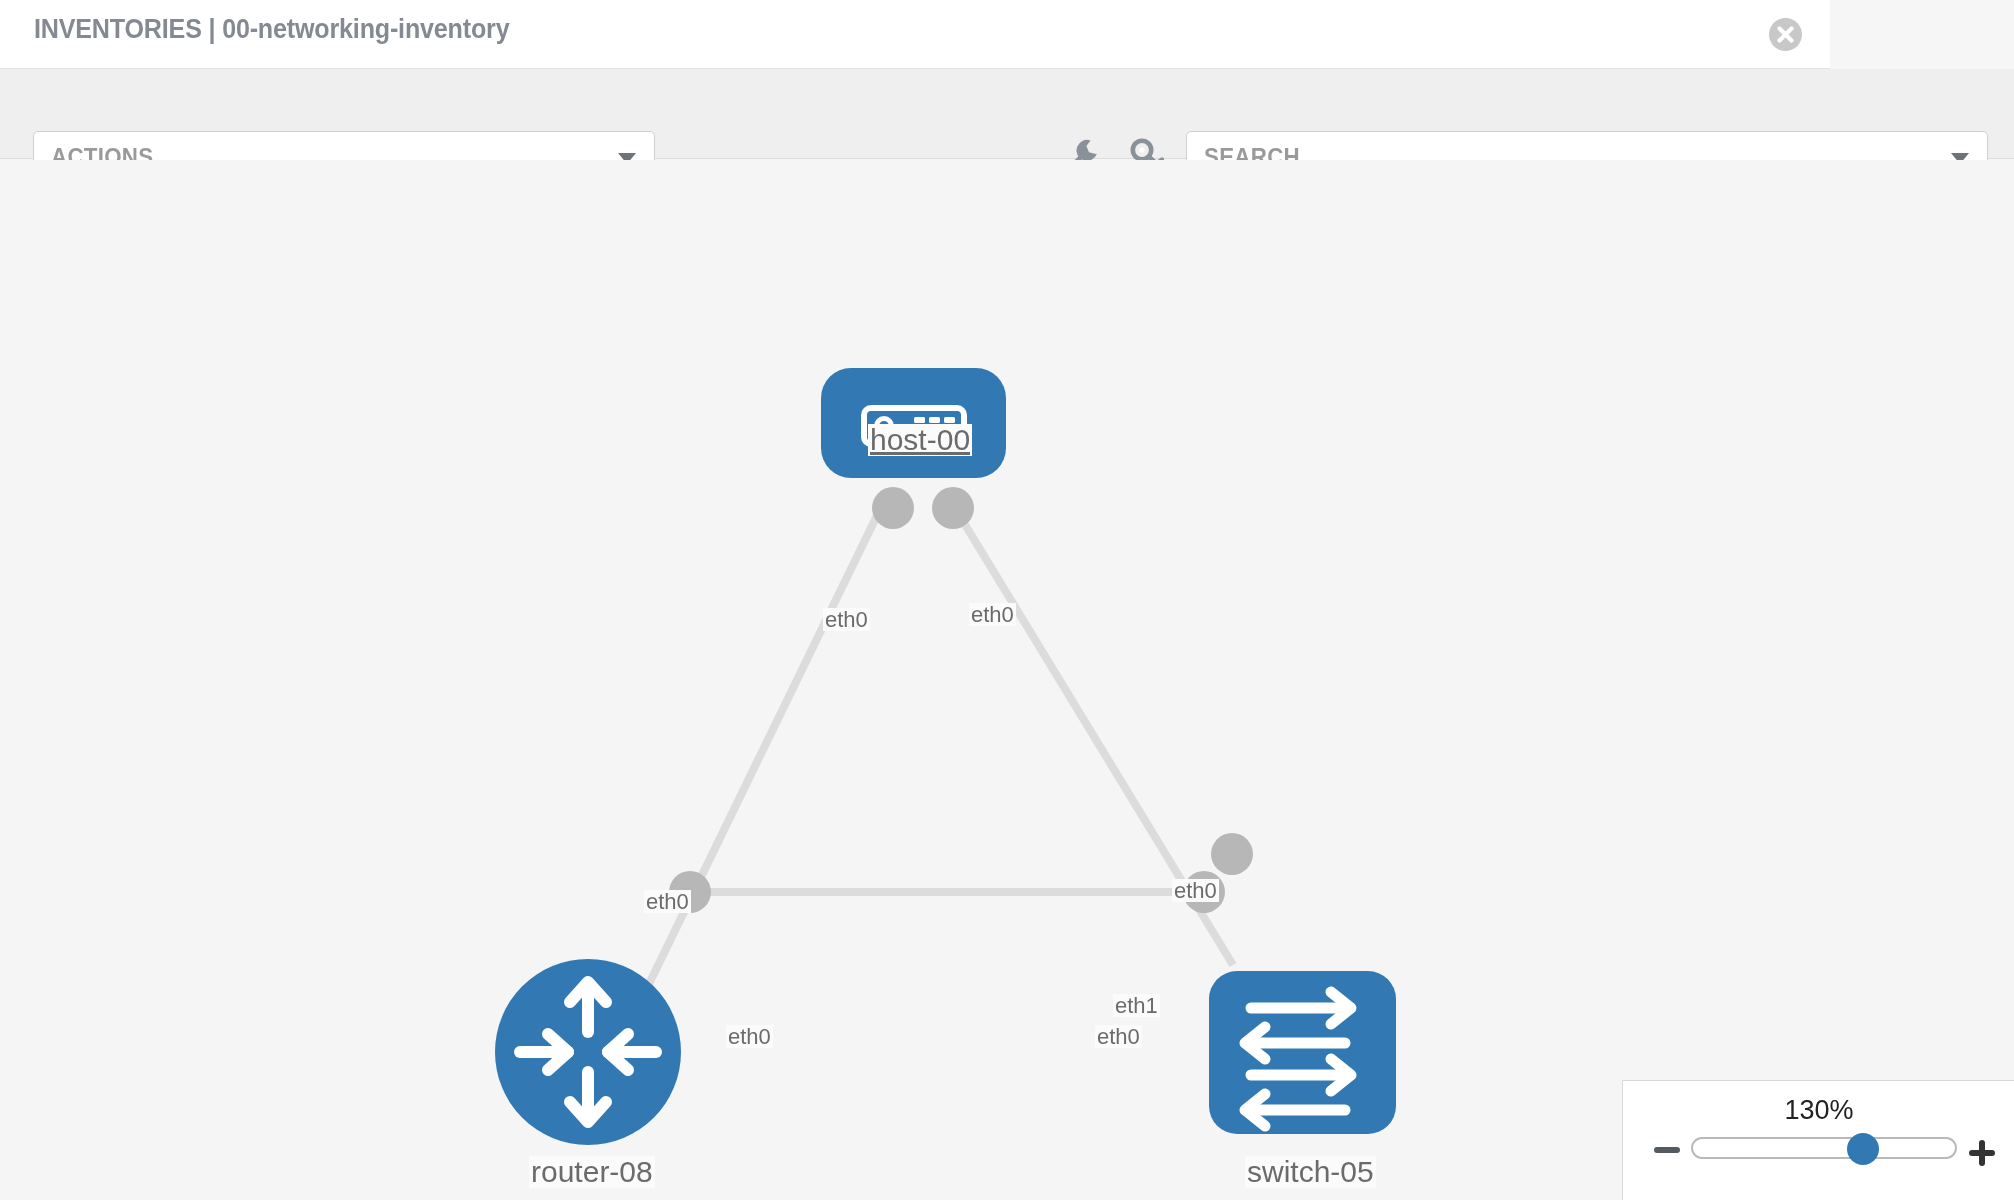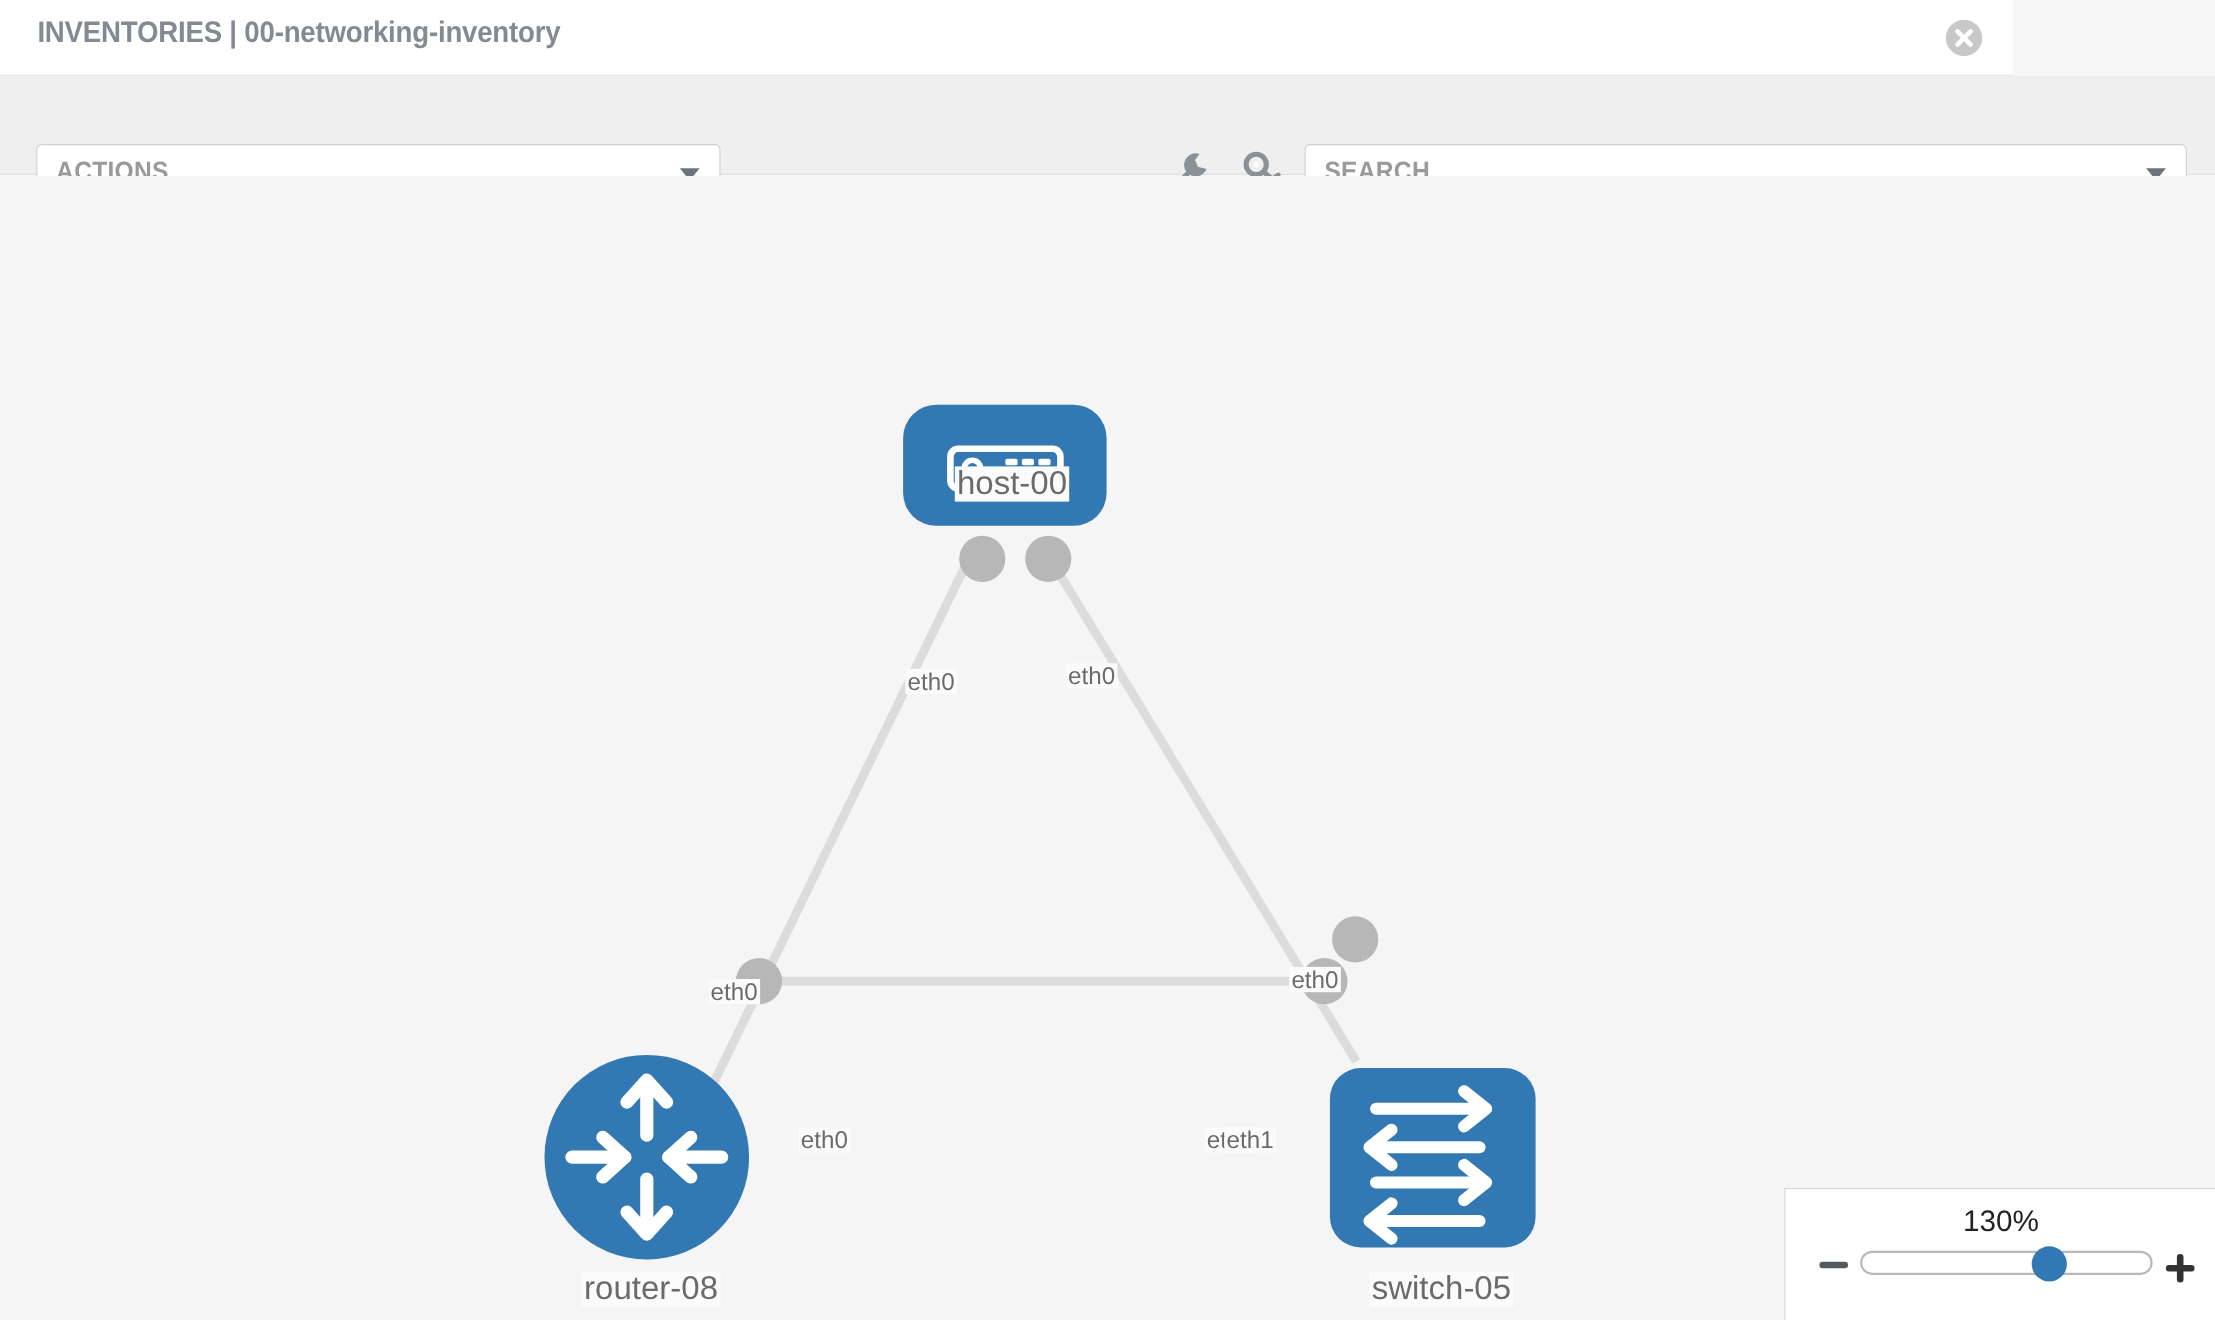--- a/index.html
+++ b/index.html
@@ -246,33 +246,33 @@
         <path d="M1345 883 L1247 883"></path>
         <path d="M1265 867 L1245 883 L1265 899"></path>
         <path d="M1251 915 L1349 915"></path>
         <path d="M1331 899 L1351 915 L1331 931"></path>
         <path d="M1345 950 L1247 950"></path>
         <path d="M1265 934 L1245 950 L1265 966"></path>
       </g>
     </g>
   </svg>
 
-  <div class="node-label name-label" style="left:868px; top:264px;">host-00</div>
+  <div class="node-label name-label" style="left:868px; top:264px;text-decoration:underline;">host-00</div>
   <div class="node-label name-label" style="left:529px; top:996px;">router-08</div>
   <div class="node-label name-label" style="left:1245px; top:996px;">switch-05</div>
 
   <div class="node-label iface-label" style="left:823px; top:448px;">eth0</div>
   <div class="node-label iface-label" style="left:644px; top:730px;">eth0</div>
 
   <div class="node-label iface-label" style="left:969px; top:443px;">eth0</div>
   <div class="node-label iface-label" style="left:1172px; top:719px;">eth0</div>
 
   <div class="node-label iface-label" style="left:726px; top:865px;">eth0</div>
   <div class="node-label iface-label" style="left:1095px; top:865px;">eth0</div>
-  <div class="node-label iface-label" style="left:1113px; top:865px;">eth1</div>
+  <div class="node-label iface-label" style="left:1113px; top:834px;">eth1</div>
 </div>
 
 <div class="zoom-panel">
   <div class="zoom-value">130%</div>
 
   <div class="zoom-minus">
     <svg width="30" height="24" viewBox="0 0 30 24" aria-hidden="true">
       <rect x="2" y="9" width="26" height="6" rx="3" fill="#555a5f"></rect>
     </svg>
   </div>

